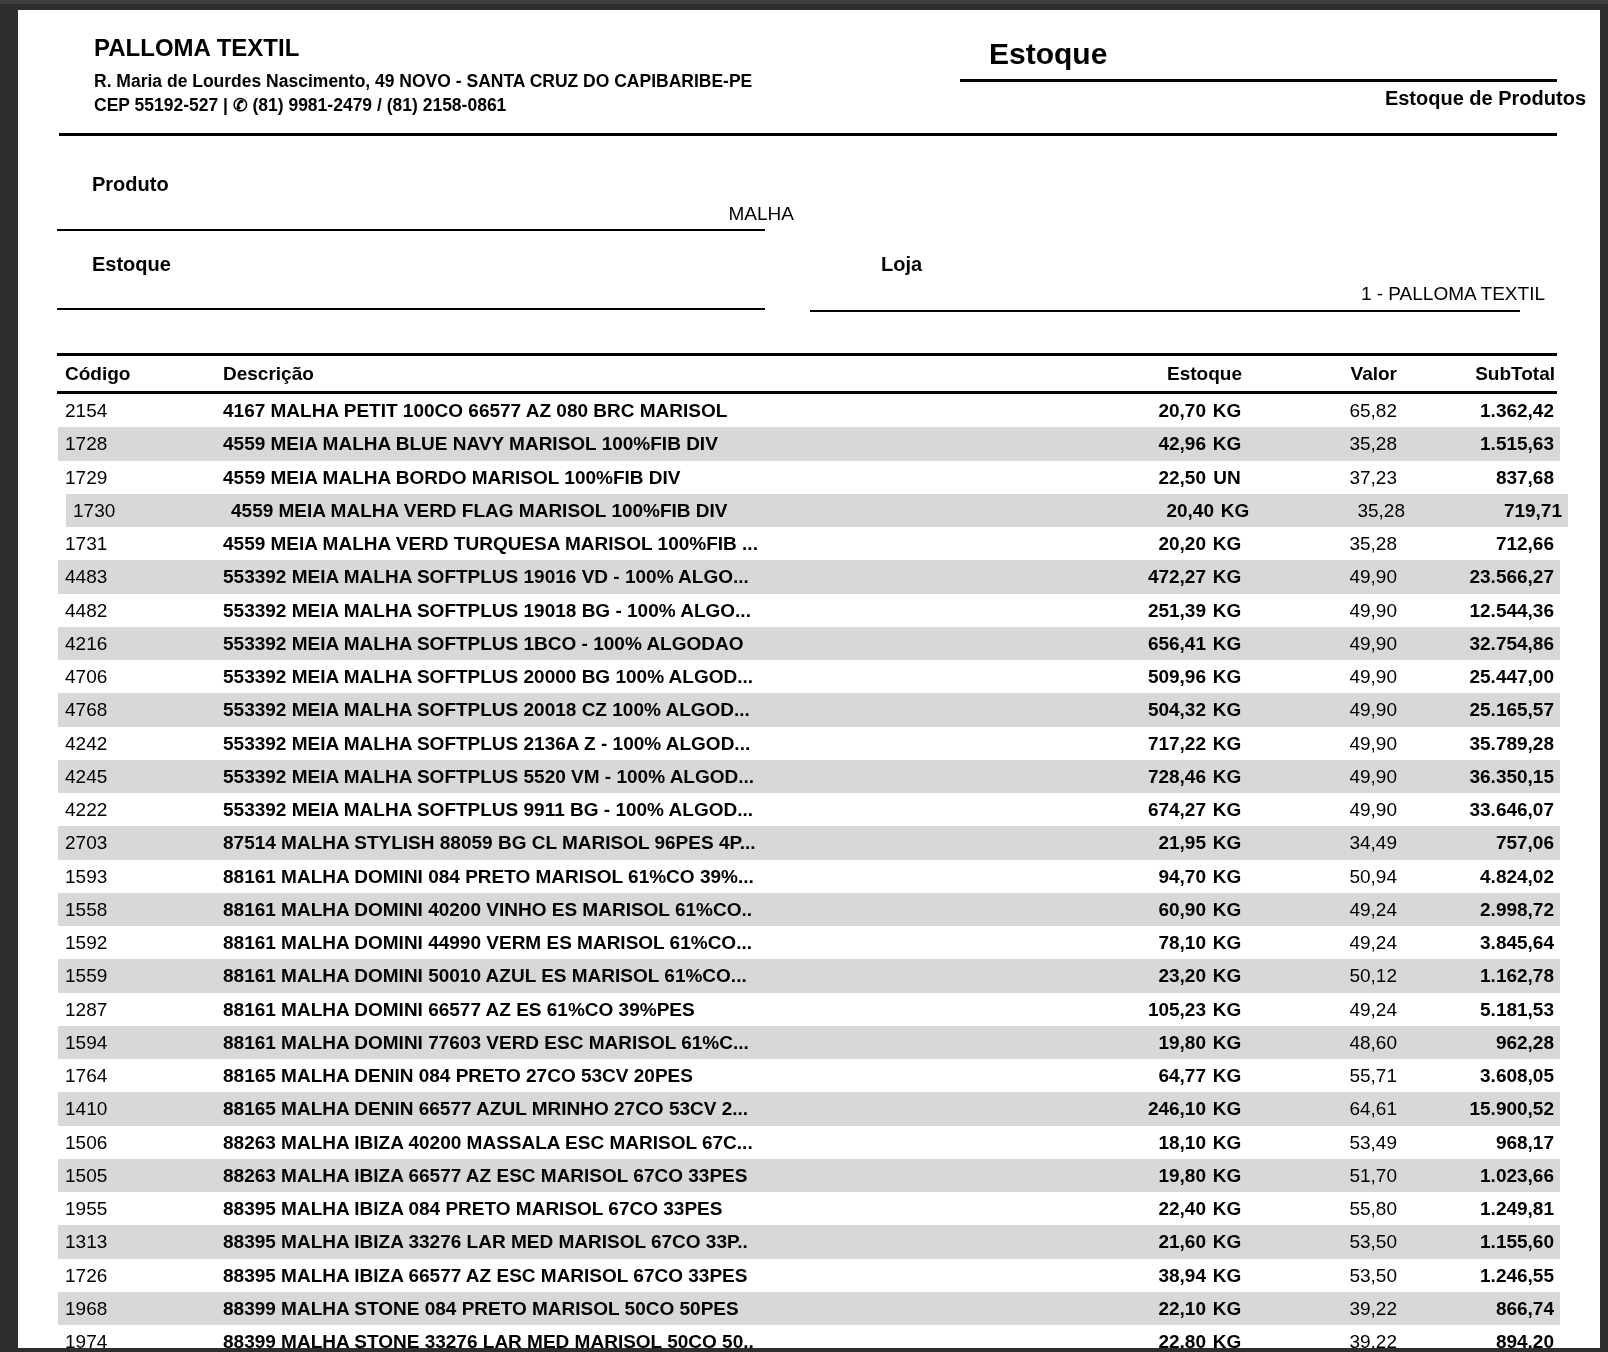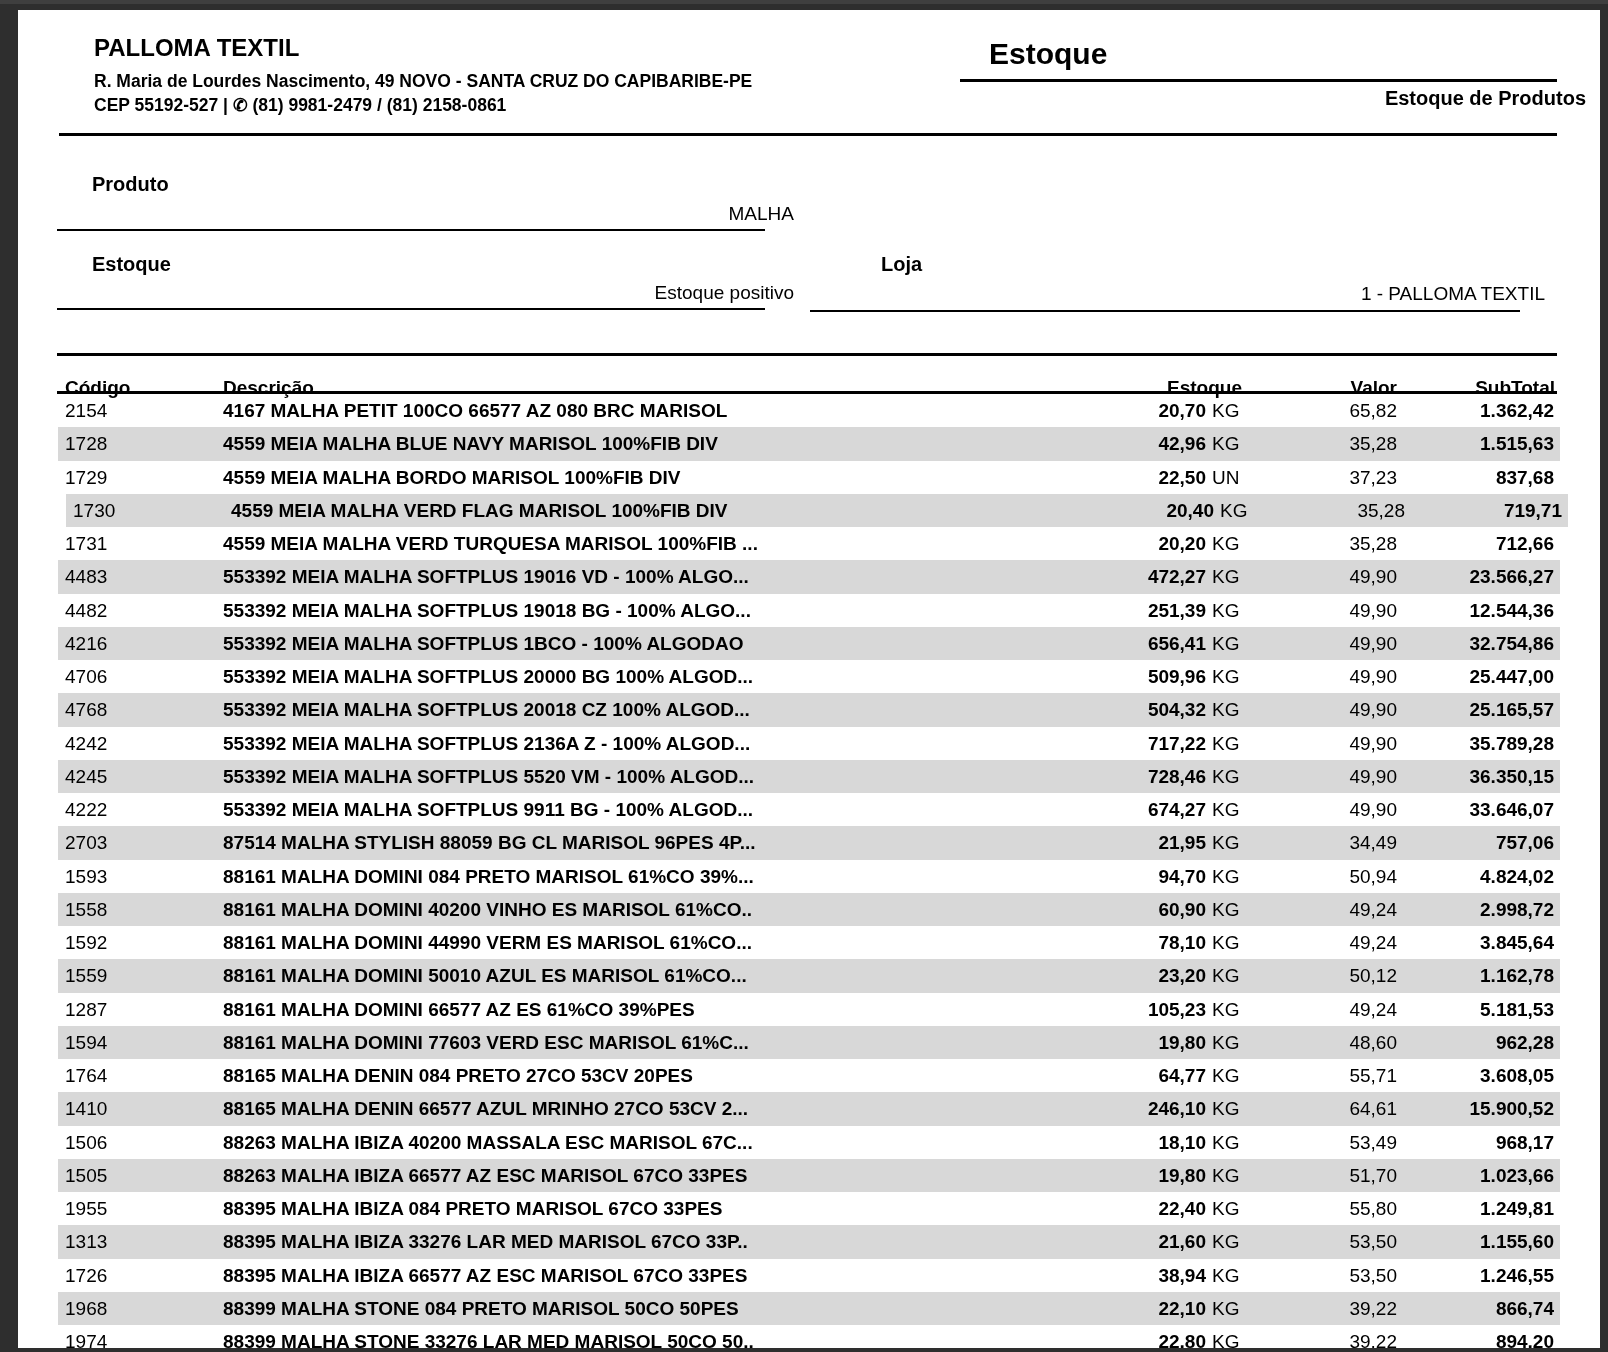--- a/index.html
+++ b/index.html
@@ -38,38 +38,38 @@
   .f-estoque-value { left:41px; top:272px; width:706px; }
   .f-estoque-rule  { left:39px; top:298px; width:708px; height:2px; }
   .f-loja-label    { left:834px; top:243px; }
   .f-loja-value    { left:792px; top:273px; width:706px; }
   .f-loja-rule     { left:792px; top:300px; width:710px; height:2px; }
 
   
   .tbl-top-rule    { left:39px; top:343px; width:1500px; height:3px; }
   .tbl-bottom-rule { left:39px; top:381px; width:1500px; height:3px; }
   .thead { position:absolute; left:0; top:346px; width:1582px; height:22px;
-           line-height:35px; font-size:19px; font-weight:bold;margin-top:14px; }
+           line-height:35px; font-size:19px; font-weight:bold; }
   .th { position:absolute; white-space:nowrap; }
   .th-codigo   { left:47px; }
   .th-desc     { left:205px; }
   .th-estoque  { left:1024px; width:200px; text-align:right; }
   .th-valor    { left:1179px; width:200px; text-align:right; }
   .th-subtotal { left:1337px; width:200px; text-align:right; }
 
   .rows { position:absolute; left:0; top:384px; width:1582px; }
   .row  { position:absolute; left:40px; width:1502px; height:33.25px;
           line-height:33.25px; font-size:19px; }
   .row.alt { background:#d8d8d8; }
   .cell { position:absolute; white-space:nowrap; }
   .c-code  { left:7px; }
   .c-desc  { left:165px; font-weight:bold; }
   .c-est   { right:318px; text-align:right; }
   .c-est .qty  { font-weight:bold; }
-  .c-est .unit { font-weight:normal; display:inline-block; width:30px; margin-left:6px; text-align:left; }
+  .c-est .unit { font-weight:bold; display:inline-block; width:30px; margin-left:6px; text-align:center; }
   .c-valor { right:163px; }
   .c-sub   { right:6px; font-weight:bold; }
 </style>
 </head>
 <body>
 
 <div class="page">
 
   <div class="abs company-name">PALLOMA TEXTIL</div>
   <div class="abs company-addr">R. Maria de Lourdes Nascimento, 49 NOVO - SANTA CRUZ DO CAPIBARIBE-PE</div>
@@ -83,21 +83,20 @@
   <div class="abs report-title">Estoque</div>
   <div class="line title-rule"></div>
   <div class="abs report-subtitle">Estoque de Produtos</div>
   <div class="line header-rule"></div>
 
   <div class="abs flabel f-produto-label">Produto</div>
   <div class="abs fvalue f-produto-value">MALHA</div>
   <div class="line f-produto-rule"></div>
 
   <div class="abs flabel f-estoque-label">Estoque</div>
-  <div class="abs fvalue f-estoque-value">Estoque positivo</div>
   <div class="line f-estoque-rule"></div>
 
   <div class="abs flabel f-loja-label">Loja</div>
   <div class="abs fvalue f-loja-value">1 - PALLOMA TEXTIL</div>
   <div class="line f-loja-rule"></div>
 
   <div class="line tbl-top-rule"></div>
   <div class="thead">
     <span class="th th-codigo">Código</span>
     <span class="th th-desc">Descrição</span>

